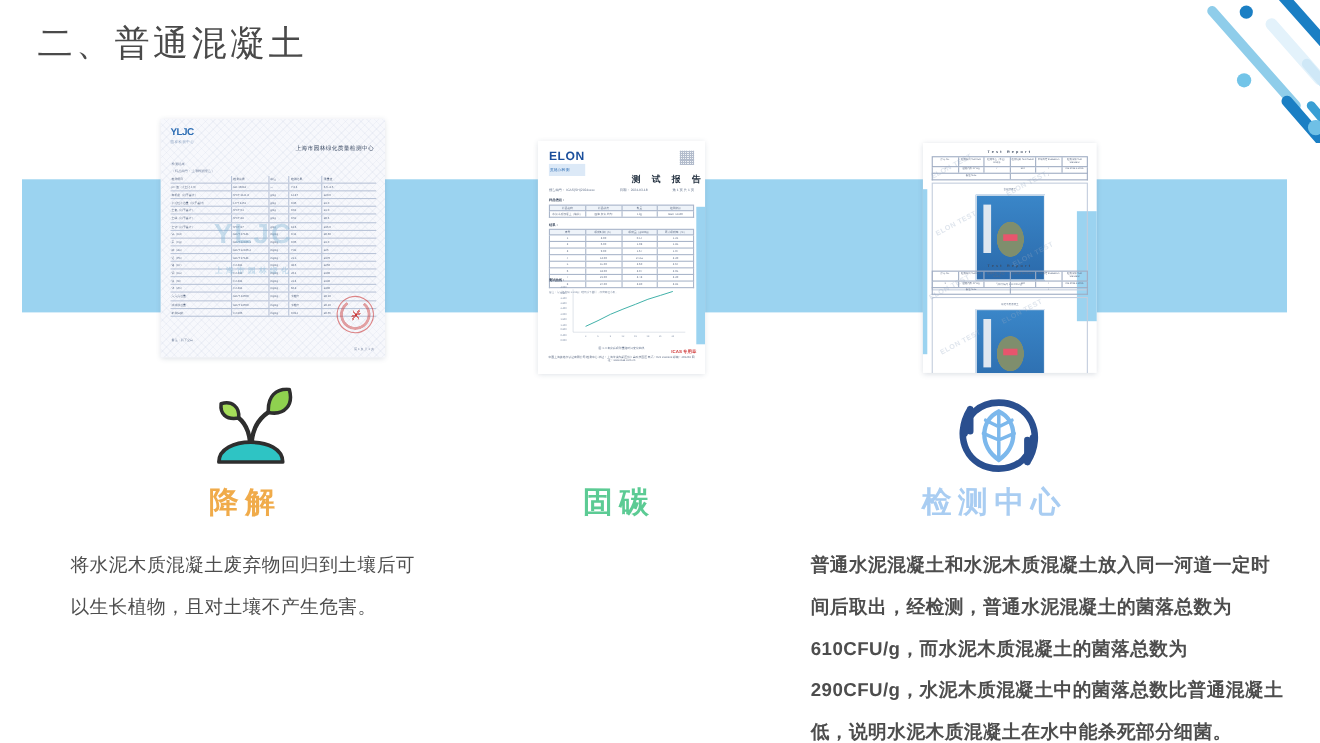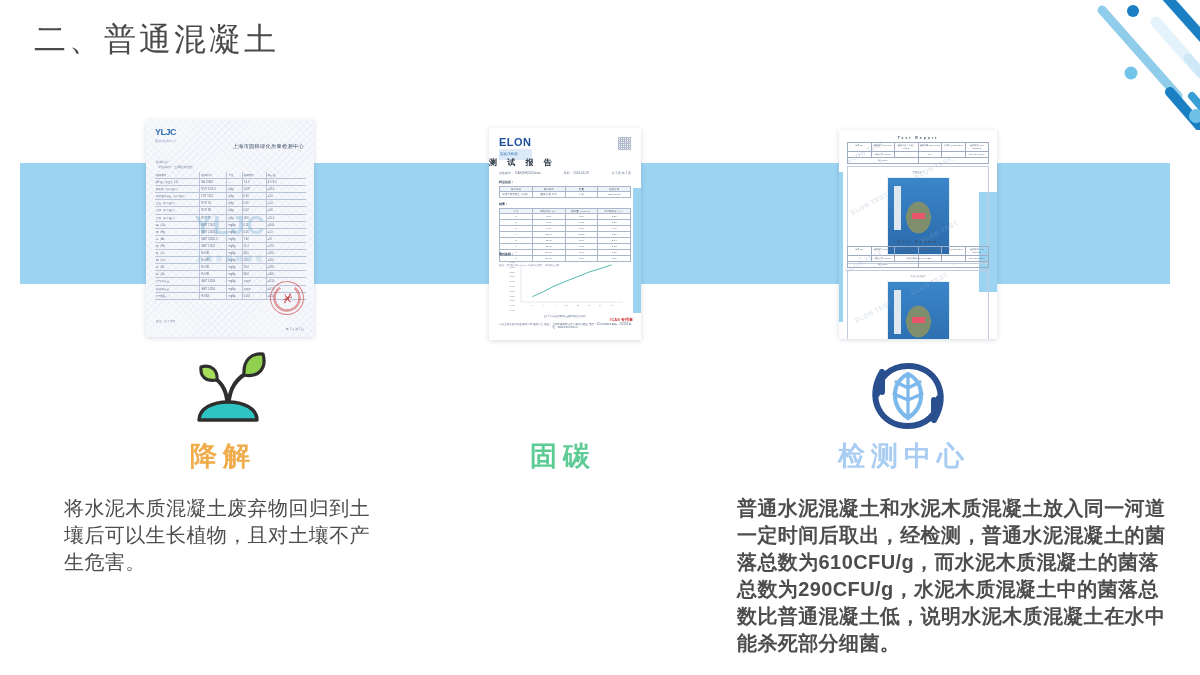--- a/index.html
+++ b/index.html
@@ -24,21 +24,21 @@
   }
 
   
   .band { position:absolute; left:20px; top:163px; width:1150px; height:121px; background:#9bd3f0; }
 
   
   .doc { position:absolute; background:#ffffff; overflow:hidden;
          box-shadow:0 1px 5px rgba(60,80,110,.20); }
 
   
-  #doc1 { left:146px; top:120px; width:168px; height:217px; background:#f7f8fc; }
+  #doc1 { left:146px; top:108px; width:204px; height:217px; background:#f7f8fc; }
   
   #doc2 { left:489px; top:128px; width:152px; height:212px; background:#ffffff; }
   
   #doc3 { left:839px; top:130px; width:158px; height:209px; background:#ffffff; }
 
   
   .paper-noise{
     position:absolute; inset:0;
     background-image:
       repeating-linear-gradient(135deg, rgba(160,175,205,.10) 0 1px, transparent 1px 5px),
@@ -81,21 +81,21 @@
   
   .icas{ position:absolute; left:10px; top:9px; color:#1b4f9c; font-weight:bold;
          font-size:11px; letter-spacing:.5px; line-height:11px; }
   .icas small{ display:block; font-size:3.4px; letter-spacing:.2px; font-weight:normal;
                color:#2f6fb5; background:#dce9f7; margin-top:1px; padding:0 1px;}
   .qr{ position:absolute; right:10px; top:9px; width:13px; height:13px; background:#eceff4;
        background-image:
         repeating-linear-gradient(0deg,#9aa6bb 0 1px,transparent 1px 2px),
         repeating-linear-gradient(90deg,#9aa6bb 0 1px,transparent 1px 2px);
        opacity:.75;}
-  .d2-title{ position:absolute; left:0; right:0; top:29px; text-align:left;
+  .d2-title{ position:absolute; left:0; right:0; top:29px; text-align:right;
              font-size:8px; color:#23303f; letter-spacing:4px; font-weight:bold;}
   .d2-meta{ position:absolute; left:10px; right:10px; top:43px; display:flex;
             justify-content:space-between; font-size:3px; color:#64738c;}
   .d2-sec{ position:absolute; font-size:3px; color:#3c4a60; font-weight:bold;}
   .d2-t{ position:absolute; left:10px; right:10px; }
   .d2-t .r{ display:flex; height:6px; border:.4px solid #aab6ca; border-top:none;}
   .d2-t .r:first-child{ border-top:.4px solid #aab6ca; background:#eef3f9;}
   .d2-t .r div{ flex:1; border-right:.4px solid #aab6ca; font-size:2.5px; color:#5d6b84;
                 text-align:center; line-height:6px; overflow:hidden;}
   .d2-t .r div:last-child{ border-right:none;}
@@ -141,21 +141,21 @@
   #icon3{ left:868px; top:358px; width:80px; height:78px;}
 
   
   .h-feature{ position:absolute; font-size:27px; letter-spacing:6px; font-weight:bold;
               white-space:nowrap; font-family:"Liberation Sans","DejaVu Sans",sans-serif;}
   #h1{ left:190px; top:438px; color:#f0ab4a; }
   #h2{ left:530px; top:438px; color:#5ccb94; }
   #h3{ left:838px; top:438px; color:#a9cdf2; }
 
   
-  .body-p{ position:absolute; color:#4d4d4d; font-size:20px; line-height:27px;
+  .body-p{ position:absolute; color:#4d4d4d; font-size:17px; line-height:38px;
            letter-spacing:.4px; font-family:"Liberation Sans","DejaVu Sans",sans-serif;}
   #p1{ left:64px; top:495px; width:320px;}
   #p2{ left:412px; top:495px; width:290px;}
   #p3{ left:737px; top:495px; width:430px;font-weight:bold;}
 </style>
 </head>
 <body>
 
 <div class="page">
 

